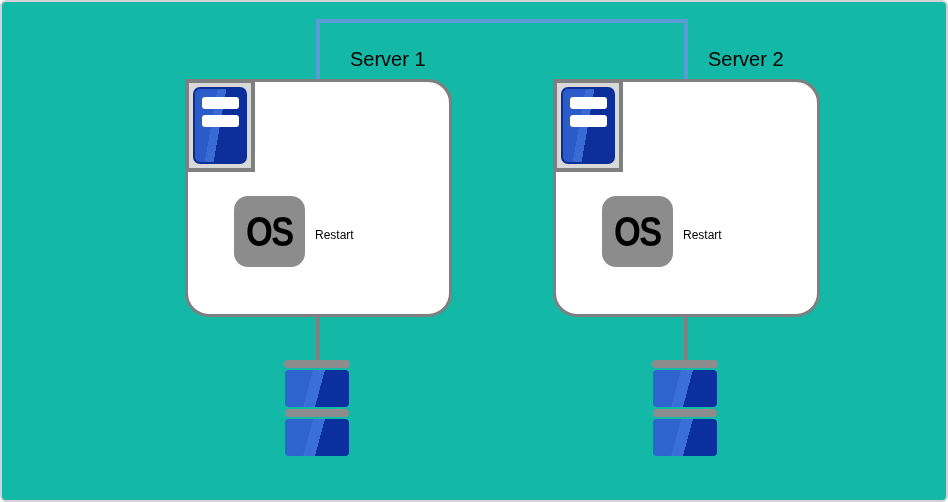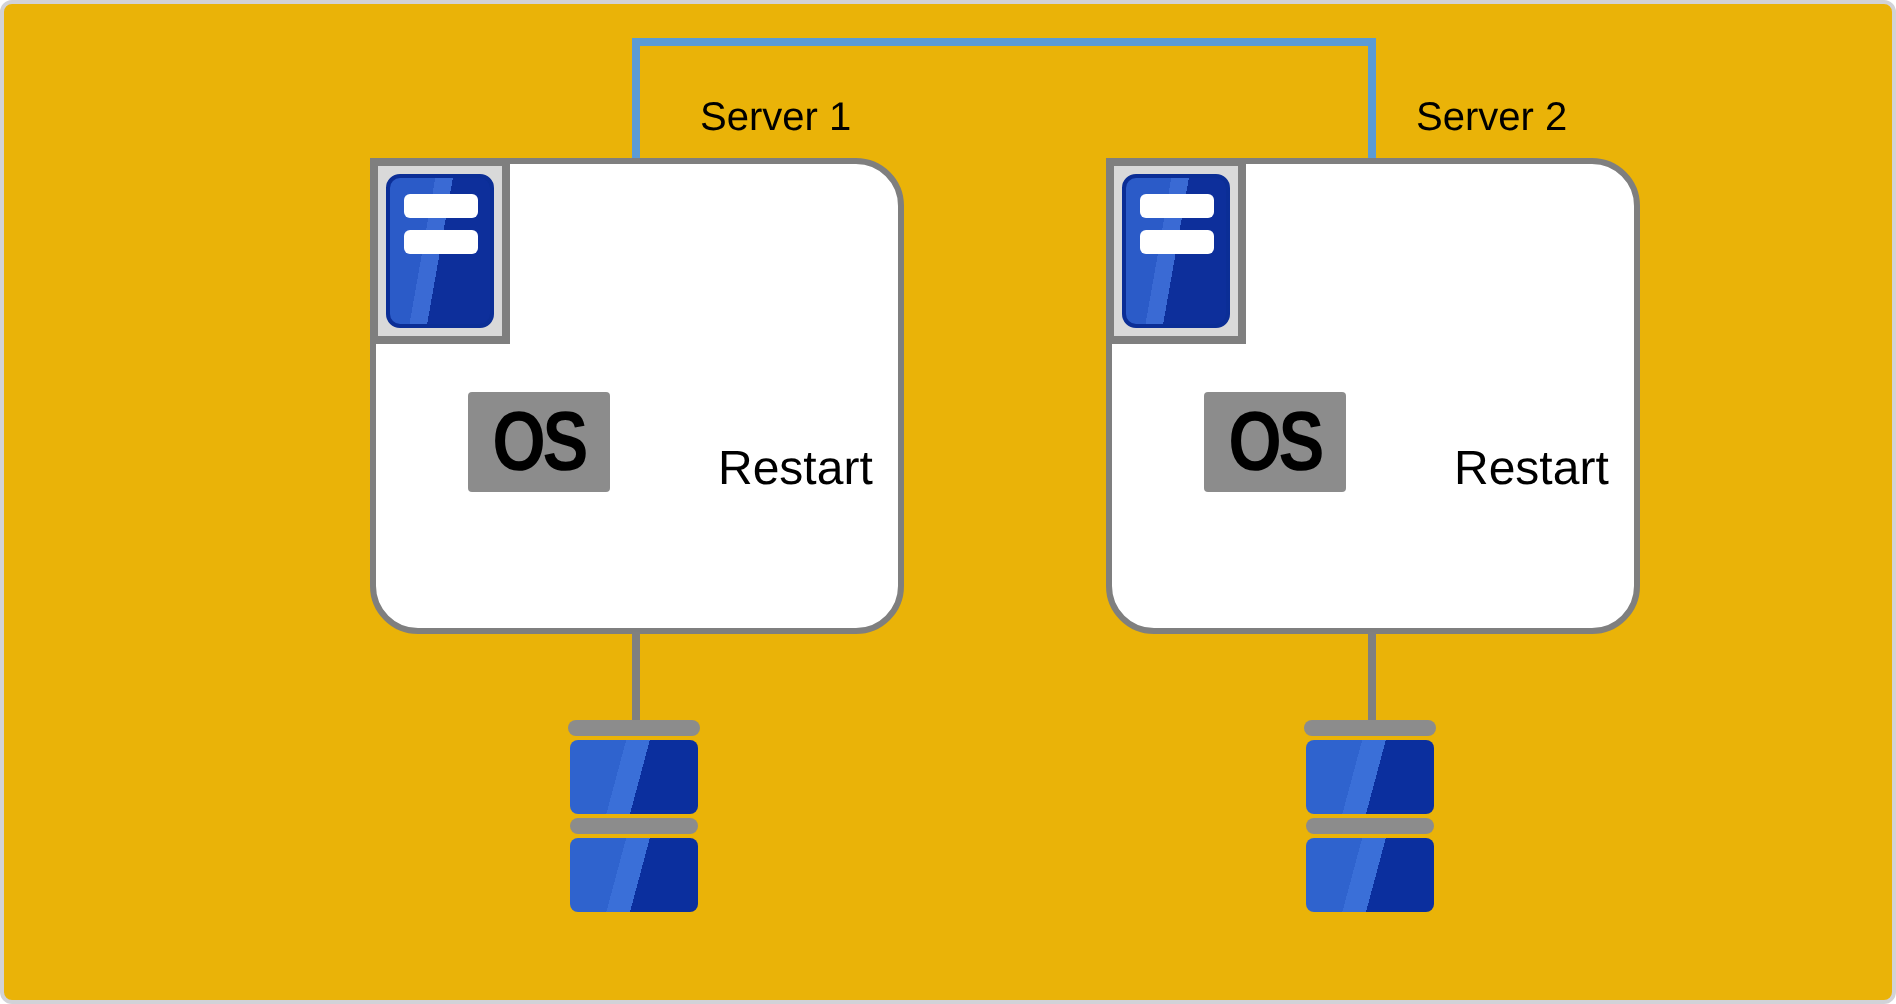--- a/index.html
+++ b/index.html
@@ -3,21 +3,21 @@
 <meta charset="utf-8">
 <style>
   html, body { margin: 0; padding: 0; background: #ffffff; }
   body { font-family: "Liberation Sans", sans-serif; color: #000; }
 
   .canvas {
     position: relative;
     width: 948px;
     height: 502px;
     box-sizing: border-box;
-    background: #eab308;
+    background: #14b8a6;
     border: 2px solid #d2d2d7;
     border-radius: 6px;
     overflow: hidden;
   }
 
   
   .interconnect {
     position: absolute;
     left: 314px; top: 17px;
     width: 372px; height: 60px;
@@ -78,44 +78,43 @@
     width: 37px; height: 12px;
     background: #ffffff;
     border-radius: 3px;
   }
   .tower-slot.slot-1 { top: 8px; }
   .tower-slot.slot-2 { top: 26px; }
 
   .os-badge {
     position: absolute;
     top: 194px;
-    width: 71px; height: 50px;
-    border-radius: 2px;
+    width: 71px; height: 71px;
+    border-radius: 14px;
     background: #8c8c8c;
     display: flex;
     align-items: center;
     justify-content: center;
   }
   .s1.os-badge { left: 232px; }
   .s2.os-badge { left: 600px; }
   .os-badge .os-text {
     font-size: 42px;
     font-weight: bold;
     letter-spacing: -2px;
     transform: scaleX(0.82);
     color: #000;
   }
 
   .restart-label {
     position: absolute;
     top: 219px;
-    font-size: 24px;
+    font-size: 12px;
     line-height: 28px;
     white-space: nowrap;
-    margin-left: 44px;
   }
   .s1.restart-label { left: 313px; }
   .s2.restart-label { left: 681px; }
 
   
   .drop-line {
     position: absolute;
     top: 314px;
     width: 4px; height: 45px;
     background: #808080;

